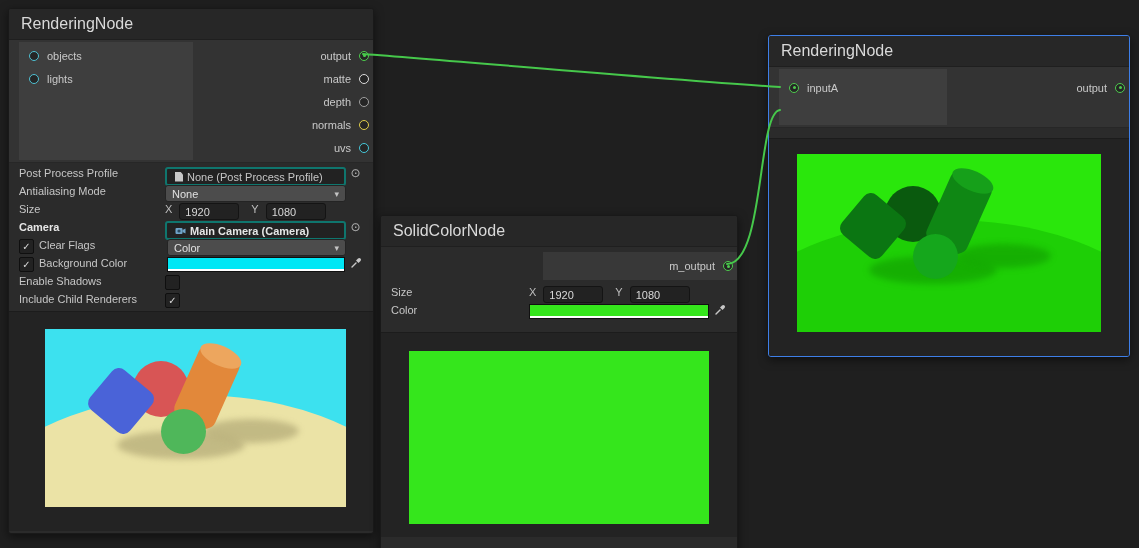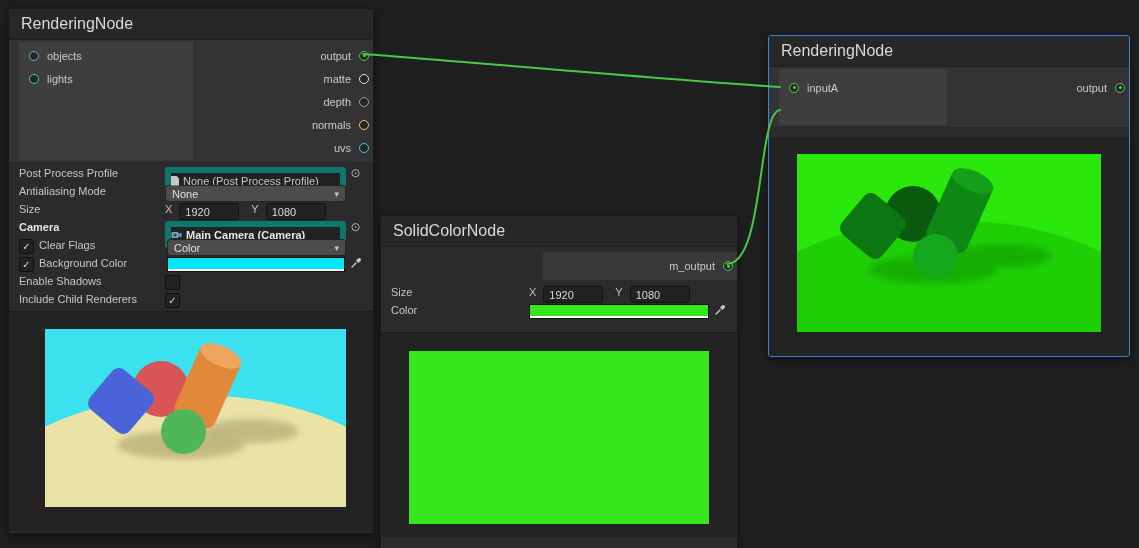--- a/index.html
+++ b/index.html
@@ -40,22 +40,22 @@
   .prow{height:18px;display:flex;align-items:flex-start}
   .plabel{width:146px;flex:none;white-space:nowrap;overflow:hidden}
   .plabel.w2{width:128px}
   .bold{font-weight:bold;color:#e6e6e6}
   .cb{
     width:13px;height:13px;background:#222;border:1px solid #0f0f0f;border-radius:2px;
     margin-right:5px;display:flex;align-items:center;justify-content:center;
     color:#d8d8d8;font-size:10px;line-height:1;flex:none;
   }
   .obj-field{
-    flex:1;min-width:0;height:15px;background:#222;border:6px solid #0f766e;border-radius:3px;
-    display:flex;align-items:center;padding:0 0;gap:4px;
+    flex:1;min-width:0;height:15px;background:#222;border:2px solid #0f766e;border-radius:3px;
+    display:flex;align-items:center;padding:0 8px;gap:4px;
   }
   .obj-text{white-space:nowrap;overflow:hidden}
   .picker{width:15px;flex:none;text-align:center;color:#b3b3b3;font-size:12px;line-height:1;margin-left:2px}
   .dropdown{
     flex:1;min-width:0;height:15px;background:#4c4c4c;border:1px solid #242424;border-radius:3px;
     display:flex;align-items:center;padding:0 6px;color:#e0e0e0;
   }
   .dd-label{flex:1;white-space:nowrap;overflow:hidden}
   .dd-arrow{font-size:9px;color:#c4c4c4}
   .axis{color:#bdbdbd;margin-right:7px}

